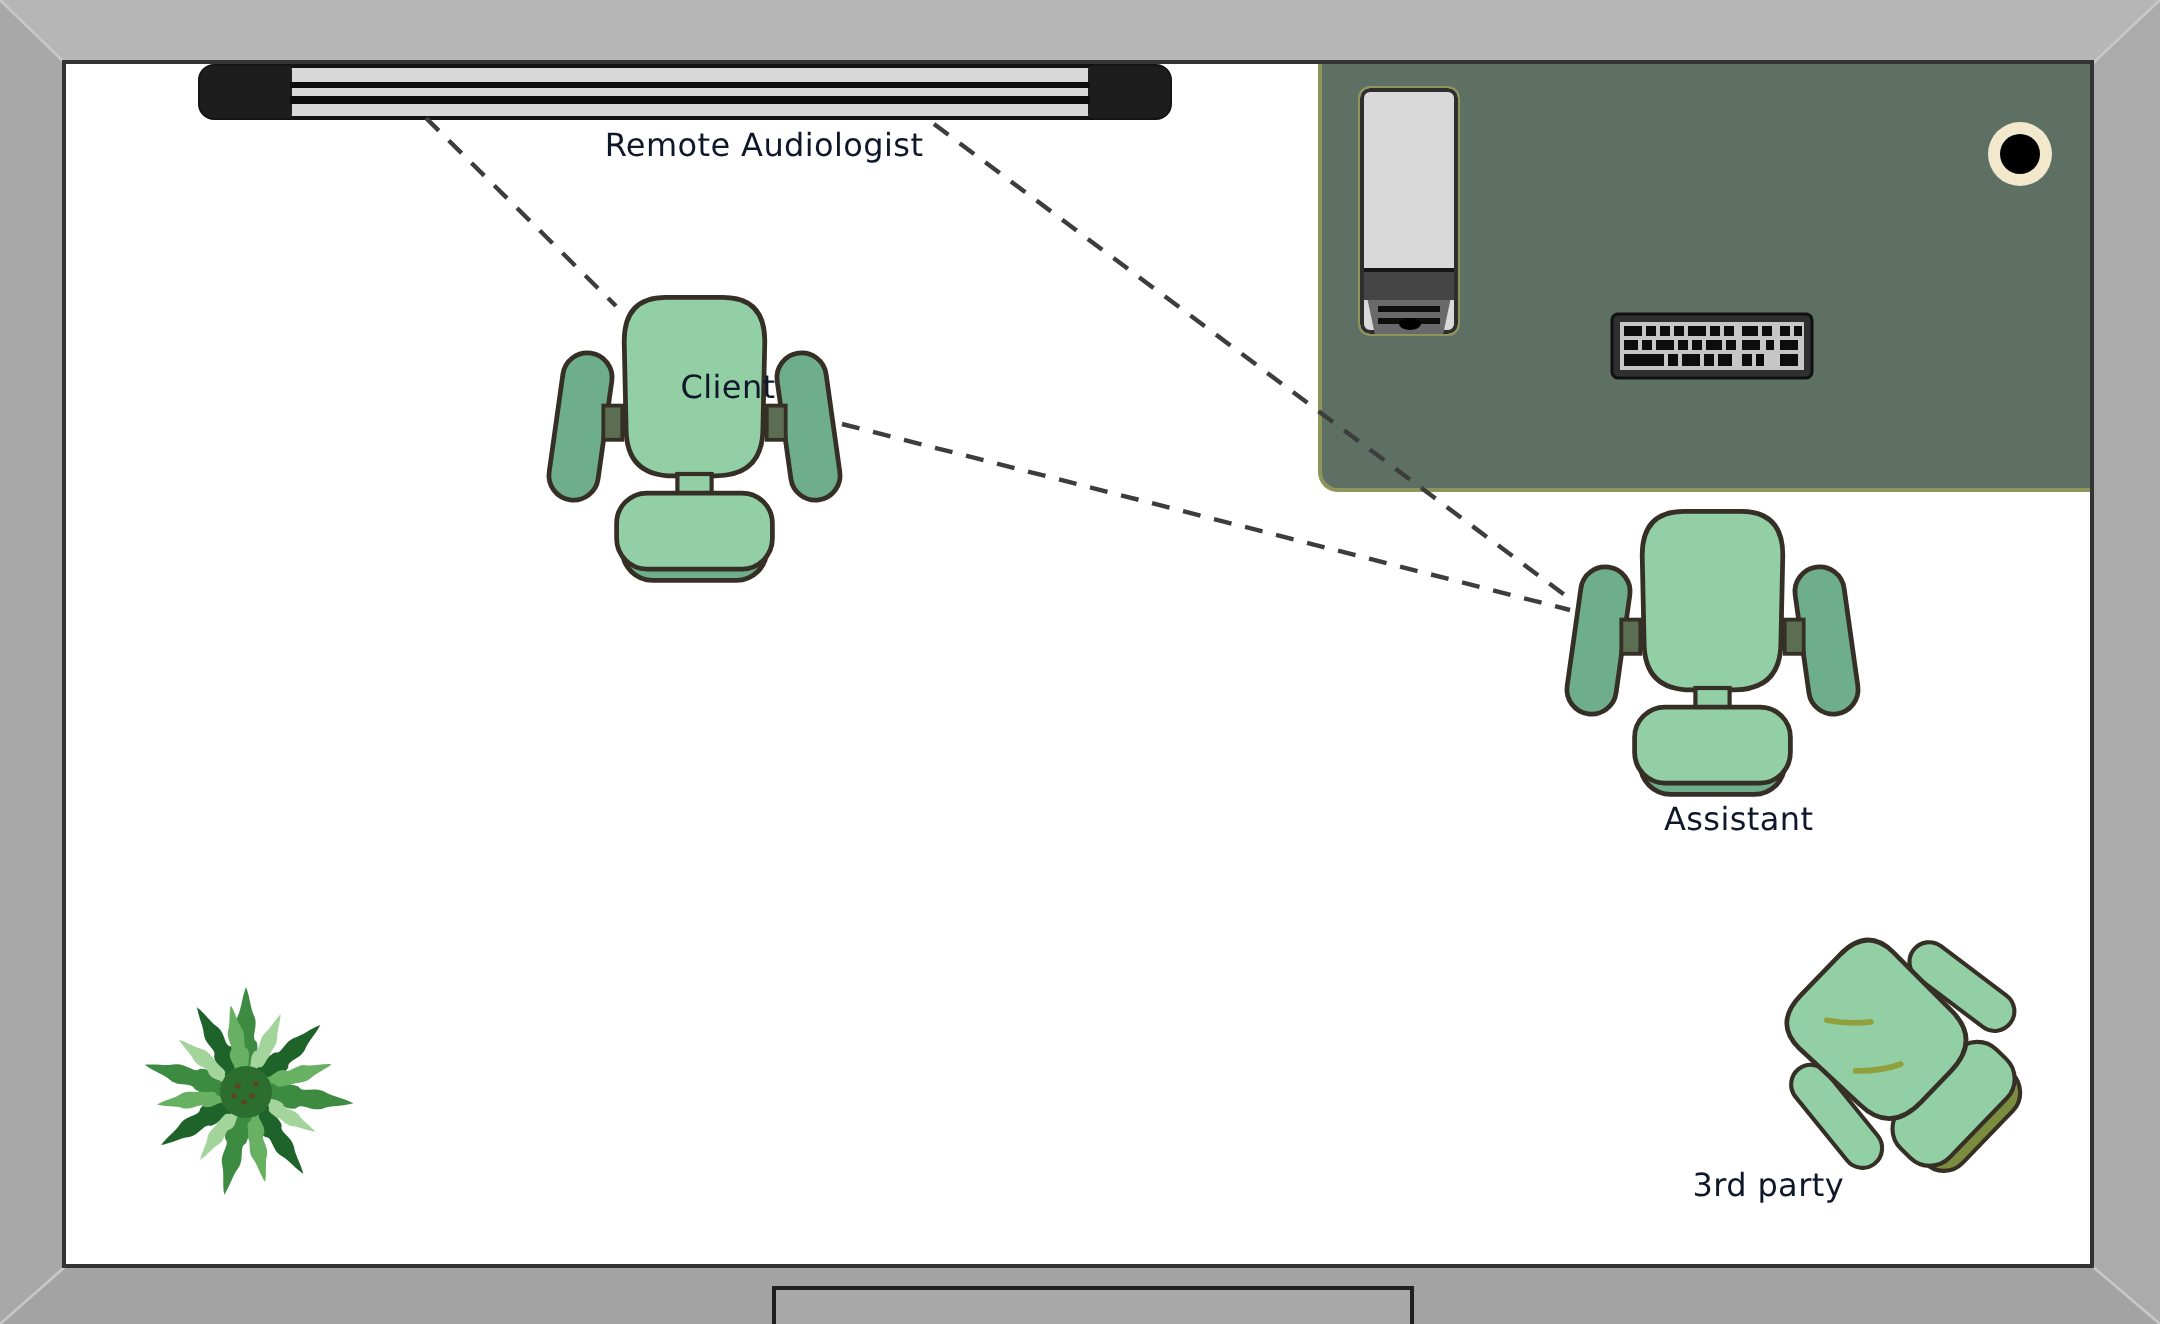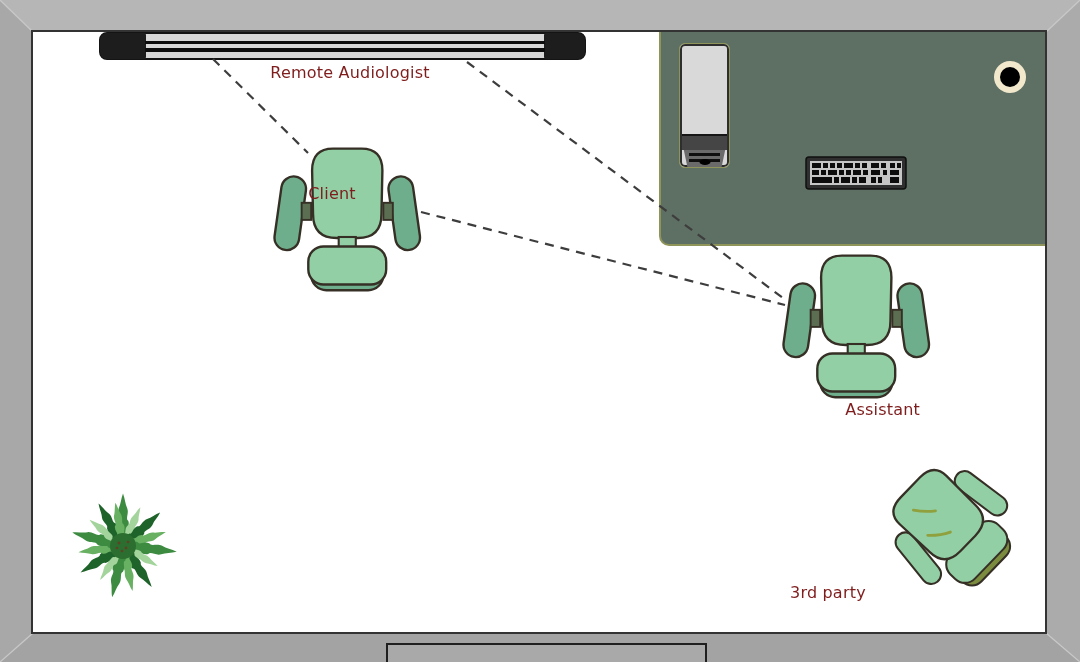--- a/index.html
+++ b/index.html
@@ -68,27 +68,27 @@
   #door-table{
     position:absolute;left:386px;top:643px;width:321px;height:28px;
     background:#a9a9a9;border:2px solid #1f1f1f;z-index:2;
   }
 
   
   #scene{position:absolute;left:0;top:0;z-index:3;pointer-events:none;}
 
   
   .lbl{
-    position:absolute;z-index:4;color:#7f1d1d;font-size:16px;line-height:20px;
-    white-space:nowrap;letter-spacing:.2px;
+    position:absolute;z-index:4;color:#0f172a;font-size:16px;line-height:20px;
+    white-space:nowrap;letter-spacing:.2px;margin-left:32px;
   }
   #lbl-remote{left:265px;top:63px;width:170px;text-align:center;}
   #lbl-client{left:284px;top:184px;width:96px;text-align:center;}
-  #lbl-assistant{left:800px;top:400px;width:120px;text-align:right;}
-  #lbl-third{left:790px;top:583px;width:100px;}
+  #lbl-assistant{left:800px;top:400px;width:120px;text-align:left;}
+  #lbl-third{left:790px;top:583px;width:100px;text-align:right;}
 </style>
 </head>
 <body>
 
 <div id="stage">
 
   <svg id="bg-frame" width="1080" height="662">
     <polygon points="0,0 1080,0 1046,32 33,32" fill="#b6b6b6"></polygon>
     <polygon points="0,0 33,32 33,633 0,662" fill="#a8a8a8"></polygon>
     <polygon points="1080,0 1046,32 1046,633 1080,662" fill="#ababab"></polygon>

